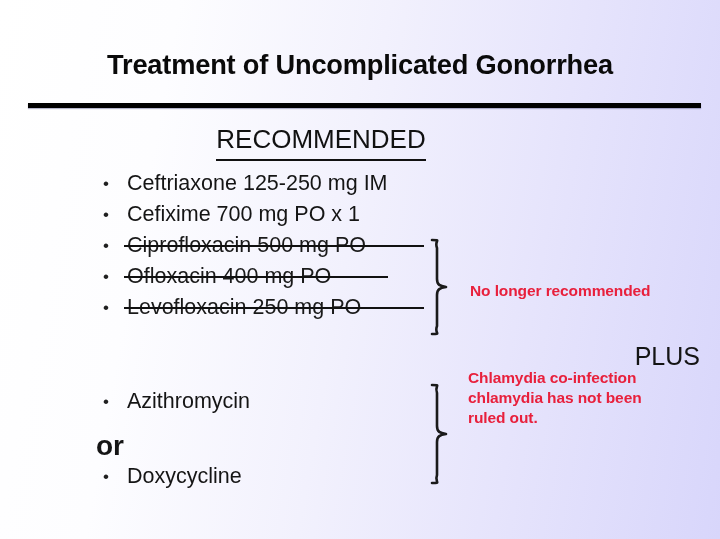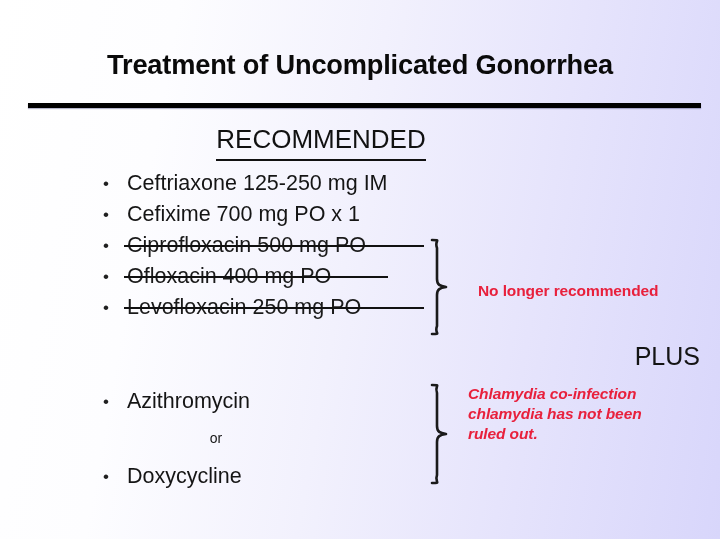--- a/index.html
+++ b/index.html
@@ -115,23 +115,24 @@
   .brow.struck .strike.w1 { width: 300px; }
   .brow.struck .strike.w2 { width: 264px; }
   .brow.struck .strike.w3 { width: 300px; }
 
   
   #or-row {
     position: absolute;
     left: 96px;
     top: 430px;
     width: 240px;
-    text-align: center;
-    font-size: 14px;
+    text-align: left;
+    font-size: 28px;
     color: #151515;
+    font-weight: bold;
   }
 
   
   #plus {
     position: absolute;
     left: 0;
     top: 342px;
     width: 700px;
     text-align: right;
     font-size: 25px;
@@ -153,27 +154,25 @@
     color: #e8203c;
     font-weight: bold;
     font-size: 15.5px;
     line-height: 20px;
     letter-spacing: -0.1px;
   }
   #annot-top {
     left: 470px;
     top: 281px;
     white-space: nowrap;
-    margin-left: 8px;
   }
   #annot-bottom {
     left: 468px;
-    top: 384px;
+    top: 368px;
     width: 244px;
-    font-style: italic;
   }
   #annot-bottom div { white-space: nowrap; }
 </style>
 </head>
 <body>
 
 <div id="slide">
 
   <div id="title">Treatment of Uncomplicated Gonorrhea</div>
 

